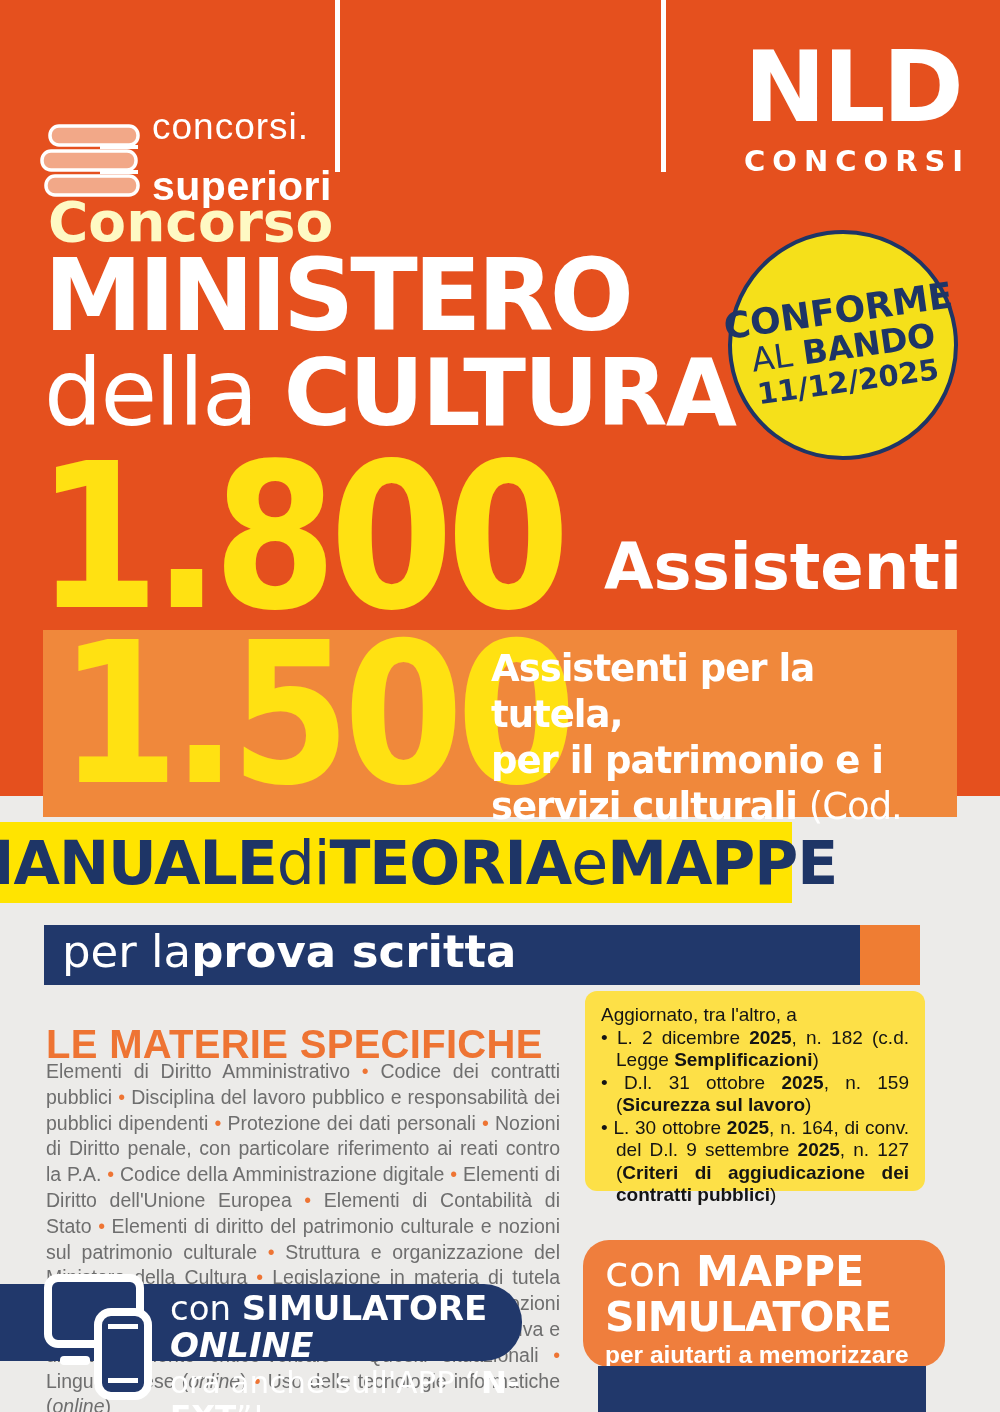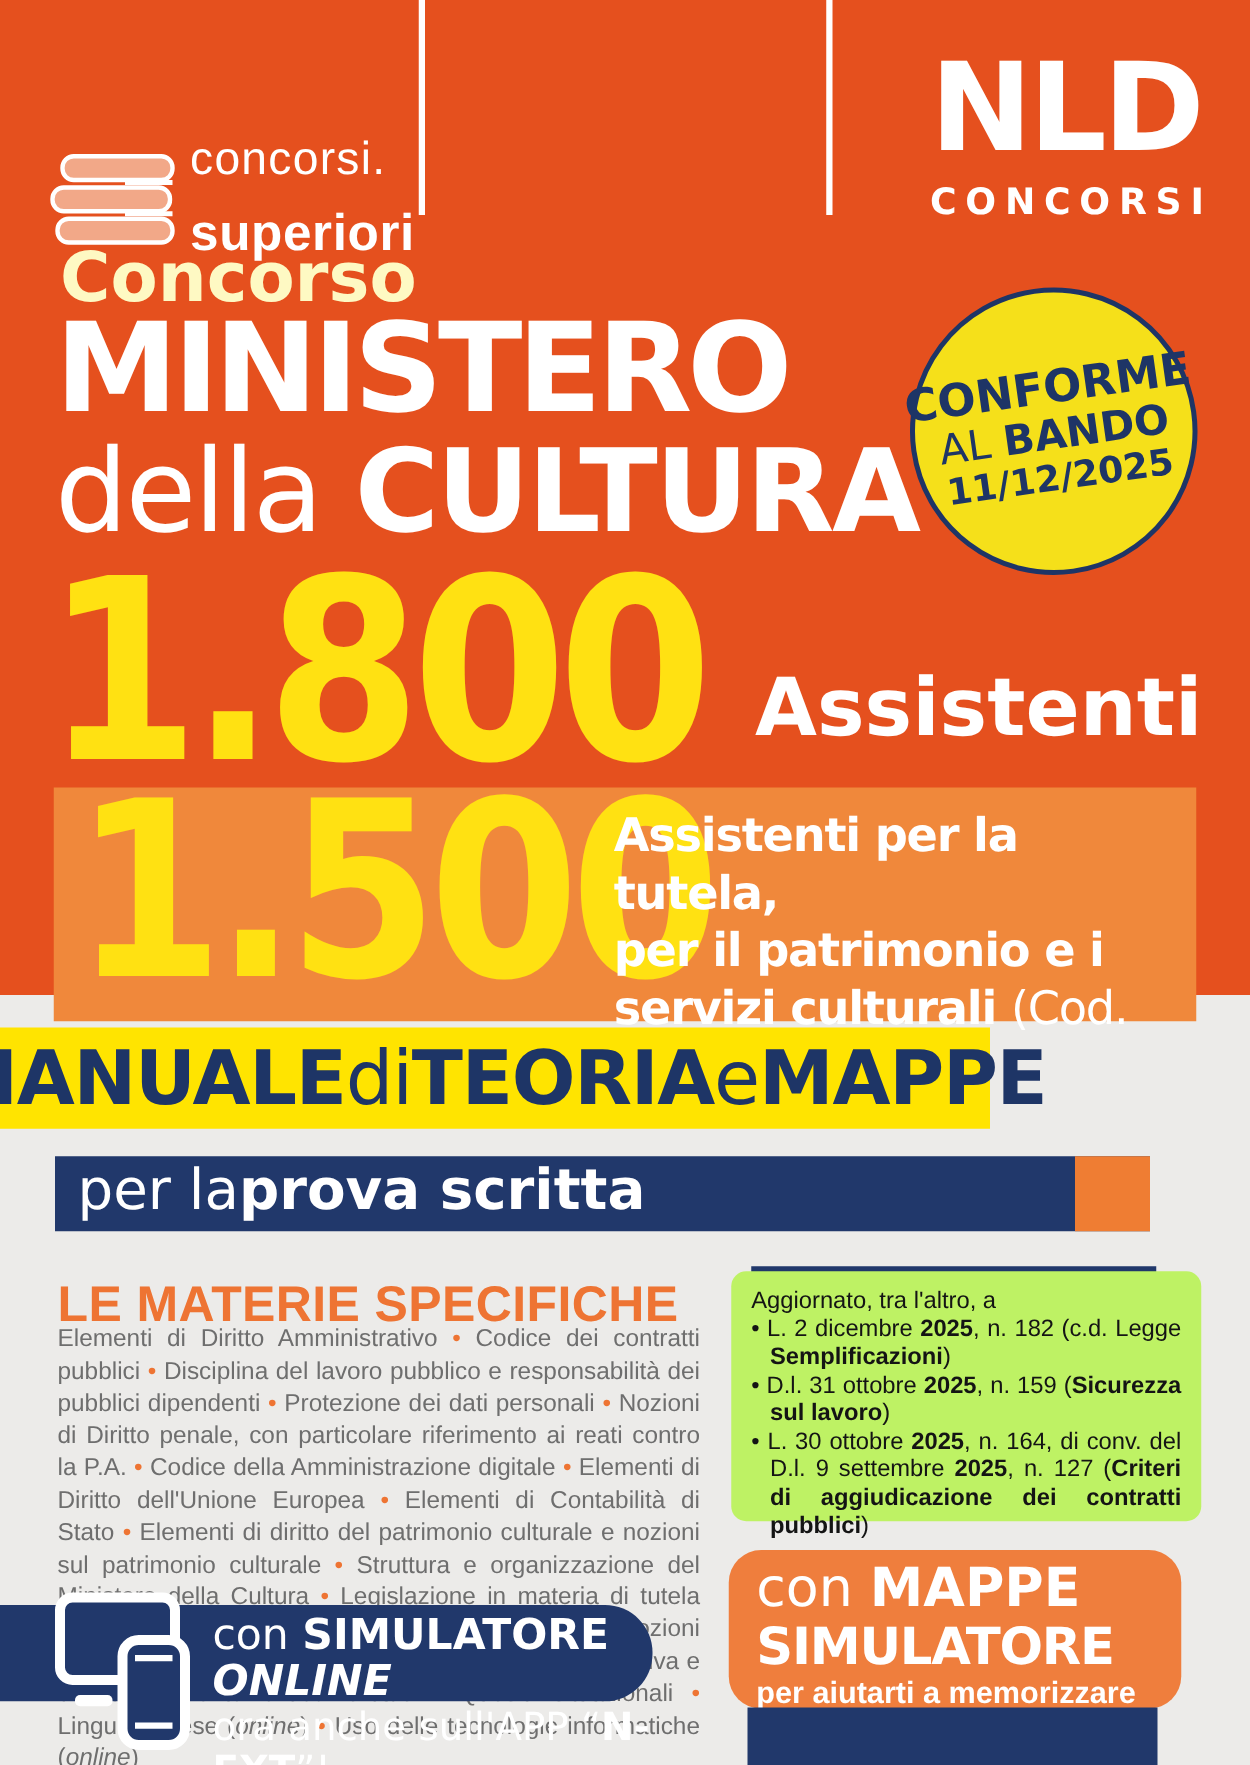--- a/index.html
+++ b/index.html
@@ -47,21 +47,21 @@
   .prova-cap{position:absolute;right:0;top:0;width:60px;height:60px;background:#EF7D33;}
   .materie-h{position:absolute;left:46px;top:1022px;font-size:40px;font-weight:bold;color:#EE7433;letter-spacing:0.3px;}
   .materie-p{position:absolute;left:46px;top:1059px;width:514px;text-align:justify;
              font-size:19.5px;line-height:25.8px;color:#6E6E6E;}
   .pill{position:absolute;left:0;top:1284px;width:522px;height:77px;background:#21386B;border-radius:0 38px 38px 0;}
   .pill-text{position:absolute;left:170px;top:6px;color:#fff;font-family:"DejaVu Sans",sans-serif;}
   .pl1{font-size:34px;line-height:37px;font-weight:normal;}
   .pl2{font-size:31px;line-height:34px;margin-top:1px;font-weight:normal;}
   .devices{position:absolute;left:42px;top:-14px;}
   .rc-tab{position:absolute;left:601px;top:1013px;width:324px;height:34px;background:#21386B;}
-  .ybox{position:absolute;left:585px;top:1017px;width:376px;height:200px;background:#bef264;border-radius:12px;
+  .ybox{position:absolute;left:585px;top:991px;width:340px;height:200px;background:#fde047;border-radius:12px;
         box-sizing:border-box;padding:13px 16px;color:#141414;font-size:19px;line-height:22.5px;text-align:justify;}
   .ybox .item{padding-left:15px;text-indent:-15px;}
   .obox{position:absolute;left:583px;top:1240px;width:362px;height:127px;background:#EF7E3D;border-radius:26px;
         box-sizing:border-box;color:#fff;font-family:"DejaVu Sans",sans-serif;padding:8px 0 0 22px;}
   .ob1{font-size:43px;line-height:47px;font-weight:normal;}
   .ob2{font-size:41px;line-height:45px;font-weight:bold;letter-spacing:-1px;}
   .ob3{font-size:24.5px;line-height:28px;font-weight:bold;font-family:"Liberation Sans",sans-serif;margin-top:1px;}
   .rc-bottom{position:absolute;left:598px;top:1366px;width:328px;height:46px;background:#21386B;}
   
   .sg.b{font-weight:bold;}

